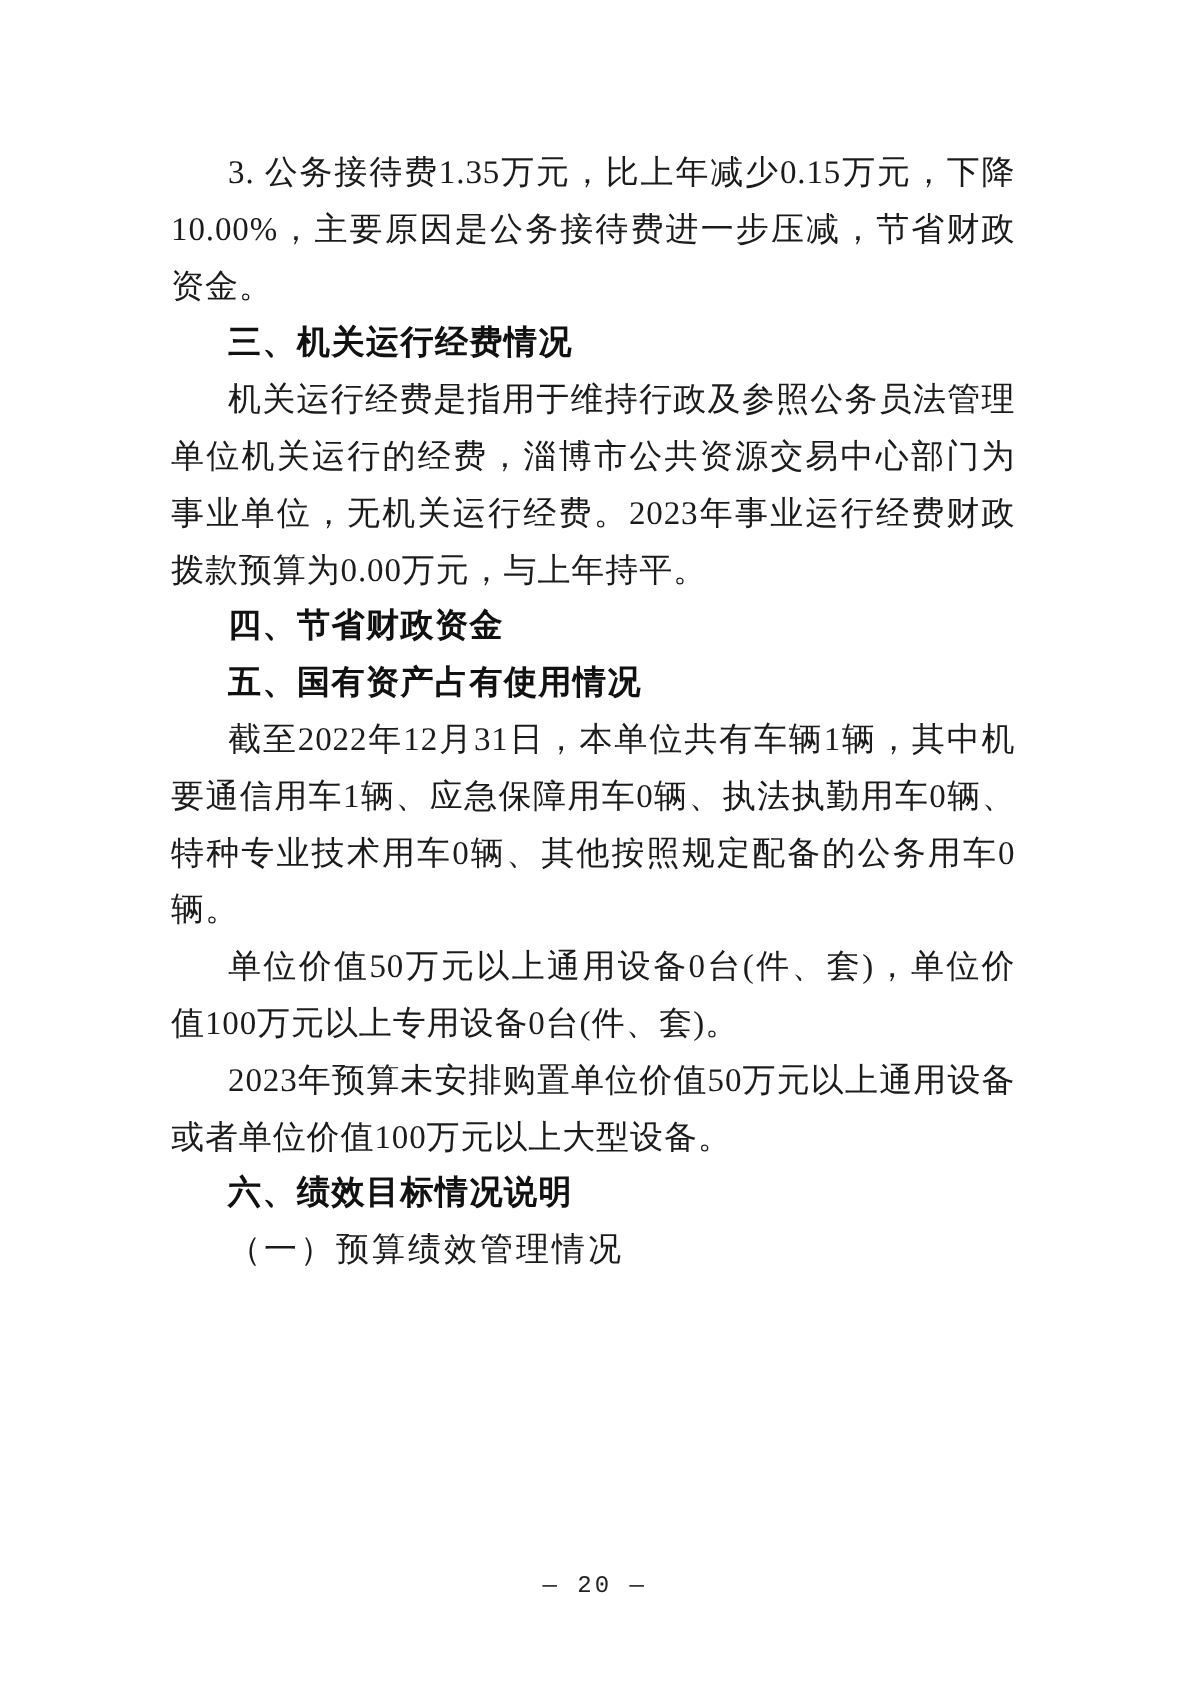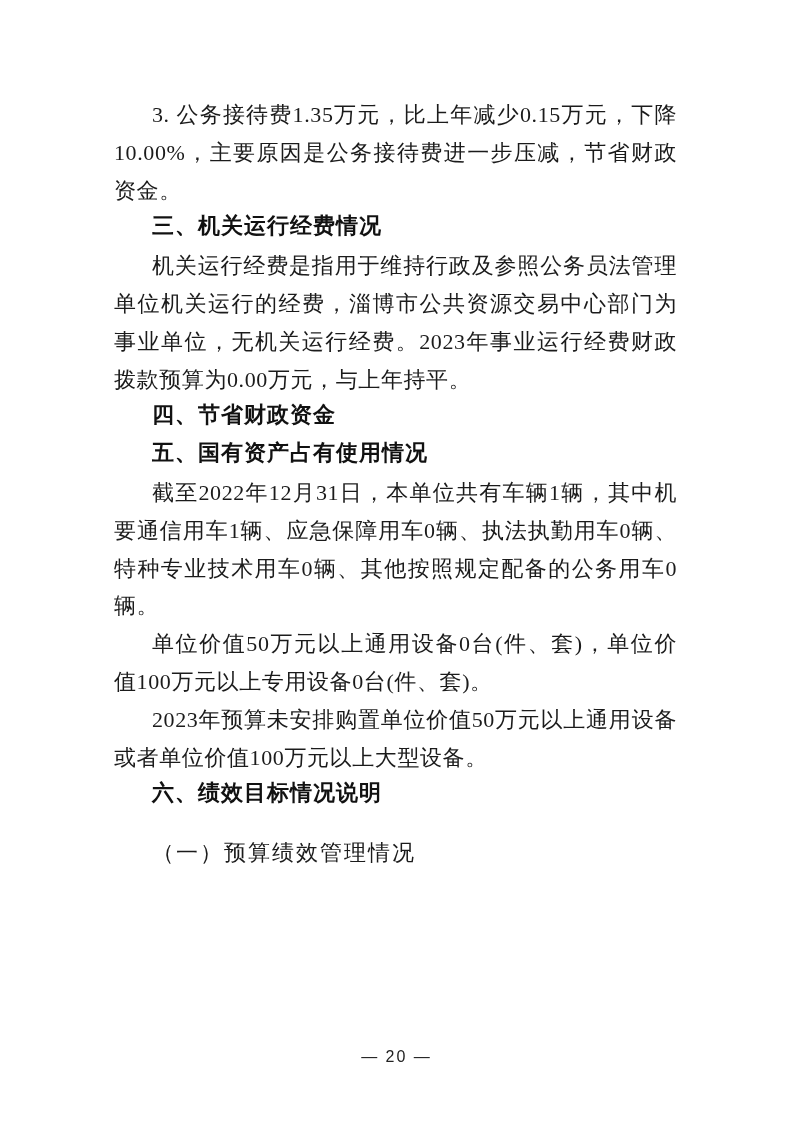--- a/index.html
+++ b/index.html
@@ -30,38 +30,37 @@
     margin: 0;
     font-size: 22px;
     line-height: 37.8px;
     letter-spacing: 0.6px;
   }
   p.paragraph {
     text-align: justify;
     text-indent: 38px;
   }
   p.heading {
-    font-family: Liberation Mono, monospace;
+    font-family: Liberation Serif, serif;
     font-weight: 700;
     color: #111111;
     text-indent: 38px;
     letter-spacing: 1px;
   }
   p.subheading {
     text-indent: 38px;
     letter-spacing: 2px;
-    margin-top: 20px;
   }
   .footer {
     position: absolute;
     top: 1048px;
     left: 0;
     width: 793px;
     text-align: center;
-    font-family: Liberation Sans, sans-serif;
+    font-family: Liberation Mono, monospace;
     font-size: 16px;
     letter-spacing: 2px;
     color: #222222;
   }
 </style>
 </head>
 <body>
 
 <div class="page">
   <main class="content">

